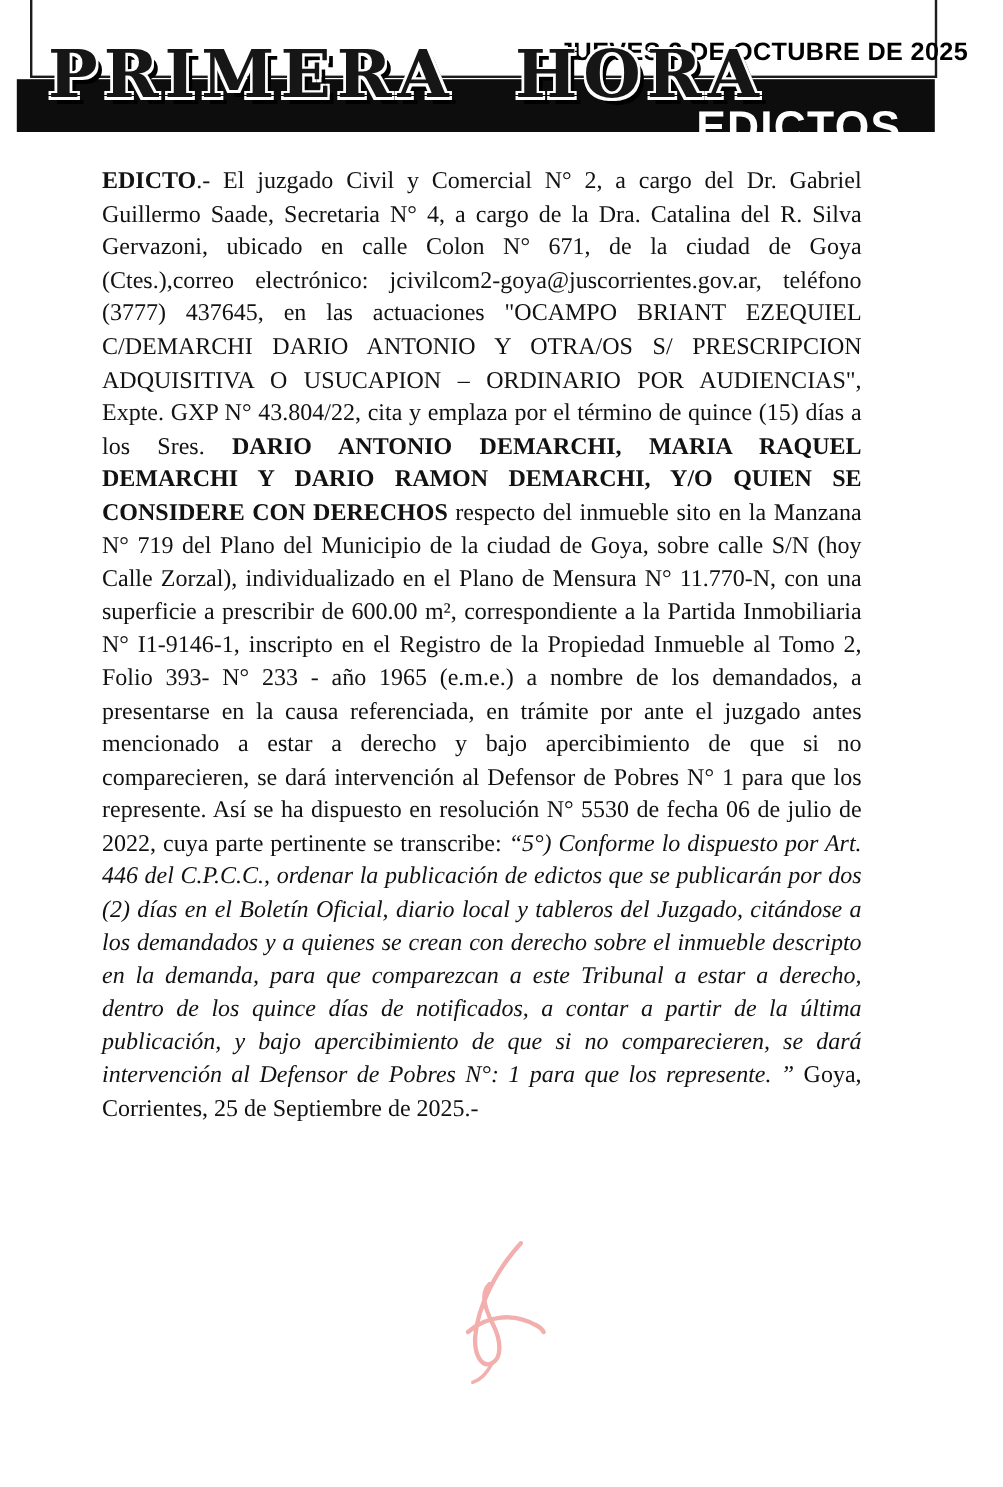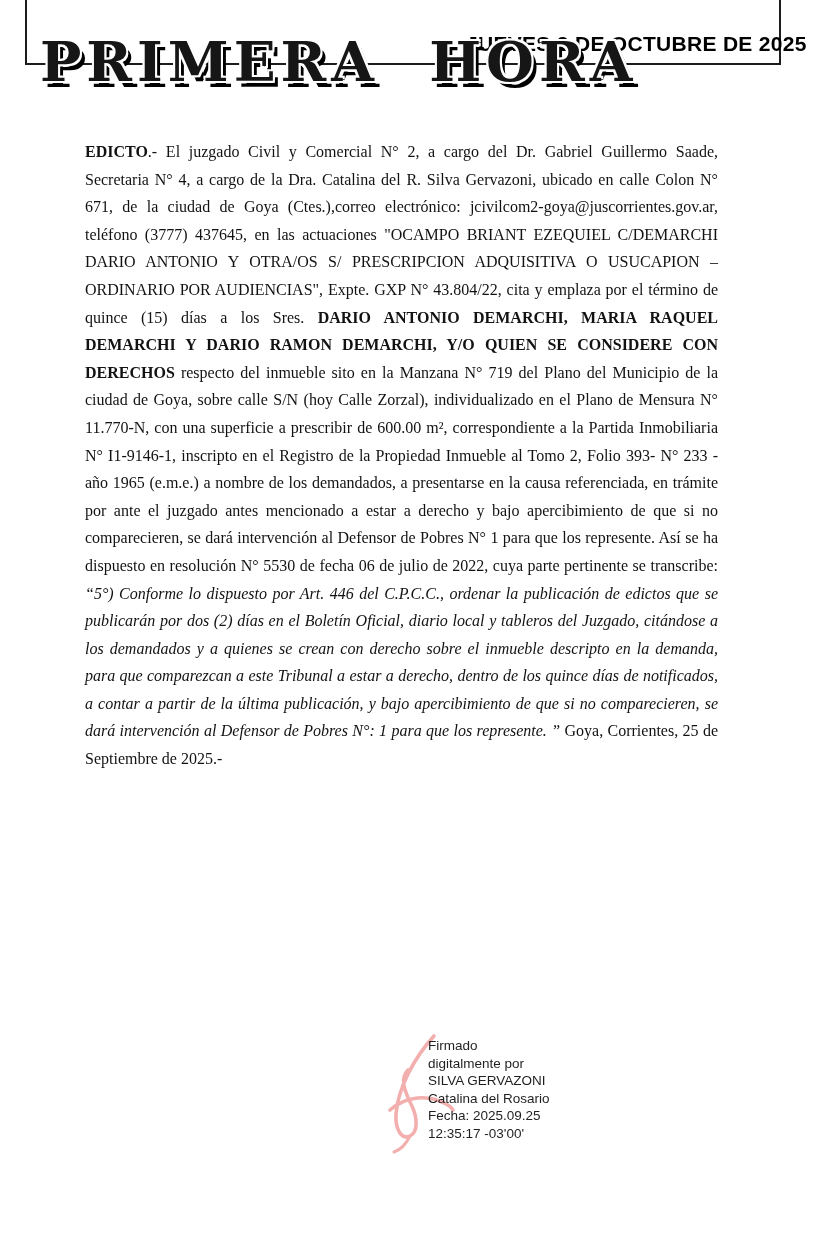--- a/index.html
+++ b/index.html
@@ -16,47 +16,44 @@
     color:#161616;line-height:1.1;
     text-shadow:-1.5px -1.5px 0 #fff,1.5px -1.5px 0 #fff,-1.5px 1.5px 0 #fff,1.5px 1.5px 0 #fff,4px 4px 0 #000;}
   .primera-text{position:absolute;left:40px;top:34px;z-index:3;white-space:nowrap;
     font-family:"DejaVu Serif",serif;font-weight:bold;font-size:55px;line-height:1;letter-spacing:5px;word-spacing:26px;
     color:#161616;
     text-shadow:-2px -2px 0 #fff,2px -2px 0 #fff,-2px 2px 0 #fff,2px 2px 0 #fff,5px 6px 0 #000;}
   .issue-date{position:absolute;left:466px;top:32px;z-index:2;font-family:"Liberation Sans",sans-serif;
     font-weight:bold;font-size:21px;letter-spacing:0.3px;color:#000;}
 
   
-  .edict-text{margin:26px 118px 0 85px;font-size:16px;line-height:27.6px;text-align:justify;color:#121212;}
+  .edict-text{margin:26px 118px 0 85px;font-size:20px;line-height:27.6px;text-align:justify;color:#121212;}
   .seg-bold{font-weight:bold;}
   .seg-italic{font-style:italic;}
 
   
   .signature{position:absolute;left:388px;top:1032px;display:flex;align-items:flex-start;z-index:2;}
   .sig-name{width:138px;font-family:"Liberation Sans",sans-serif;font-size:21.5px;line-height:26px;color:#1f1f1f;padding-top:10px;}
   .sig-flourish{width:72px;height:122px;margin-left:-4px;margin-right:2px;flex:none;}
   .sig-details{font-family:"Liberation Sans",sans-serif;font-size:13.5px;line-height:17.5px;color:#1f1f1f;
     white-space:pre-line;padding-top:5px;margin-left:-30px;}
 </style>
 </head>
 <body>
 
 <div class="masthead">
   <div class="mast-box"></div>
+  <div class="mast-band">
+    <div class="section-label">EDICTOS</div>
+  </div>
   <div class="primera-text">PRIMERA HORA</div>
   <div class="issue-date">JUEVES 2 DE OCTUBRE DE 2025</div>
 </div>
 
 <p class="edict-text"><span class="seg-bold">EDICTO</span><span class="seg-normal">.- El juzgado Civil y Comercial N° 2, a cargo del Dr. Gabriel Guillermo Saade, Secretaria N° 4, a cargo de la Dra. Catalina del R. Silva Gervazoni, ubicado en calle Colon N° 671, de la ciudad de Goya (Ctes.),correo electrónico: jcivilcom2-goya@juscorrientes.gov.ar, teléfono (3777) 437645, en las actuaciones "OCAMPO BRIANT EZEQUIEL C/DEMARCHI DARIO ANTONIO Y OTRA/OS S/ PRESCRIPCION ADQUISITIVA O USUCAPION – ORDINARIO POR AUDIENCIAS", Expte. GXP N° 43.804/22, cita y emplaza por el término de quince (15) días a los Sres. </span><span class="seg-bold">DARIO ANTONIO DEMARCHI, MARIA RAQUEL DEMARCHI Y DARIO RAMON DEMARCHI, Y/O QUIEN SE CONSIDERE CON DERECHOS</span><span class="seg-normal"> respecto del inmueble sito en la Manzana N° 719 del Plano del Municipio de la ciudad de Goya, sobre calle S/N (hoy Calle Zorzal), individualizado en el Plano de Mensura N° 11.770-N, con una superficie a prescribir de 600.00 m², correspondiente a la Partida Inmobiliaria N° I1-9146-1, inscripto en el Registro de la Propiedad Inmueble al Tomo 2, Folio 393- N° 233 - año 1965 (e.m.e.) a nombre de los demandados, a presentarse en la causa referenciada, en trámite por ante el juzgado antes mencionado a estar a derecho y bajo apercibimiento de que si no comparecieren, se dará intervención al Defensor de Pobres N° 1 para que los represente. Así se ha dispuesto en resolución N° 5530 de fecha 06 de julio de 2022, cuya parte pertinente se transcribe: </span><span class="seg-italic">“5°) Conforme lo dispuesto por Art. 446 del C.P.C.C., ordenar la publicación de edictos que se publicarán por dos (2) días en el Boletín Oficial, diario local y tableros del Juzgado, citándose a los demandados y a quienes se crean con derecho sobre el inmueble descripto en la demanda, para que comparezcan a este Tribunal a estar a derecho, dentro de los quince días de notificados, a contar a partir de la última publicación, y bajo apercibimiento de que si no comparecieren, se dará intervención al Defensor de Pobres N°: 1 para que los represente. ” </span><span class="seg-normal">Goya, Corrientes, 25 de Septiembre de 2025.-</span></p>
 
 <div class="signature">
   <svg class="sig-flourish" viewBox="0 0 72 122" fill="none" xmlns="http://www.w3.org/2000/svg">
     <path d="M50 4 C30 26 14 56 12 82 C11 98 18 108 26 104 C34 100 34 86 27 72 C20 58 16 46 24 38" stroke="#f2afae" stroke-width="3.6" stroke-linecap="round" fill="none"></path>
     <path d="M6 78 C22 64 44 62 62 72 C66 74 68 76 69 78" stroke="#f2afae" stroke-width="3.6" stroke-linecap="round" fill="none"></path>
     <path d="M26 104 C22 112 16 118 10 120" stroke="#f2afae" stroke-width="3" stroke-linecap="round" fill="none"></path>
   </svg>
-  <div class="sig-details">Firmado
-digitalmente por
-SILVA GERVAZONI
-Catalina del Rosario
-Fecha: 2025.09.25
-12:35:17 -03'00'</div>
 </div>
 
 </body></html>

